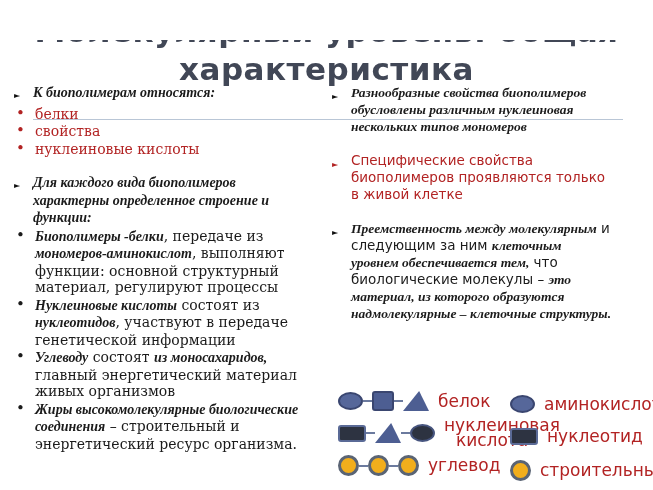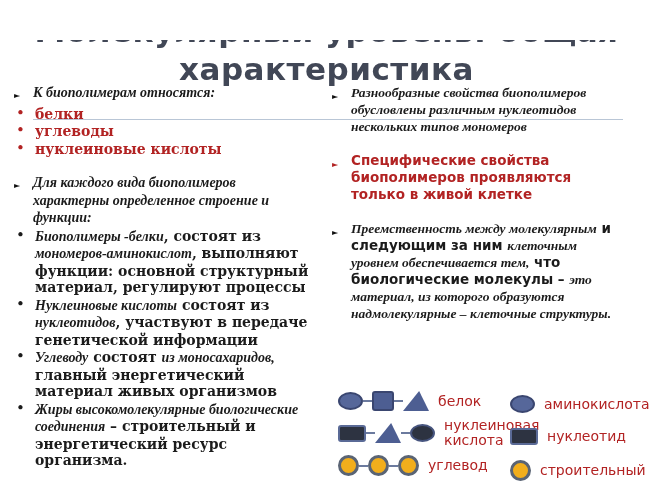--- a/index.html
+++ b/index.html
@@ -16,35 +16,35 @@
   .col-left{left:14px;width:296px;font-size:14px;line-height:16.5px;color:#1b1b1b;}
   .col-right{left:332px;width:280px;font-family:"DejaVu Sans", sans-serif;
              font-size:13.5px;line-height:17px;color:#1b1b1b;}
   .item{display:flex;margin:0 0 1px;}
   .gap{margin-top:16px;}
   .mk{flex:0 0 19px;}
   .lvl1 .mk{font-size:8px;padding-top:4px;color:#111;}
   .lvl2 .mk{font-size:15px;line-height:15px;padding-left:2px;}
   .txt{flex:1;}
   .bi{font-weight:bold;font-style:italic;font-family:Liberation Serif, serif;}
-  .rg{font-weight:bold;font-style:normal;}
+  .rg{font-weight:normal;font-style:normal;}
   .red{color:#b22323;}
   .red .mk{color:#b22323;}
   
   .legend{position:absolute;left:338px;top:348px;width:314px;height:106px;
           font-family:"DejaVu Sans", sans-serif;}
   .lg-group{position:absolute;top:0;}
   .lg-g1{left:0;}
   .lg-g2{left:172px;}
   .lg-row{display:flex;align-items:center;}
   .lg-g1 .lg-row{margin-bottom:7px;}
   .lg-g2 .lg-row{margin-bottom:15px;}
   .lg-g1 .lg-row:first-child{margin-top:3px;}
   .lg-g2 .lg-row:first-child{margin-top:7px;}
-  .lg-label{margin-left:9px;color:#b22323;font-size:14px;line-height:15px;}
+  .lg-label{margin-left:9px;color:#b22323;font-size:17px;line-height:15px;text-align:center;}
   .chain{display:flex;align-items:center;}
   .sh{display:inline-block;flex:0 0 auto;}
   .sh-ellipse-slate{width:21px;height:14px;border-radius:50%;background:#56679a;border:2px solid #3a4670;}
   .sh-square-slate{width:18px;height:16px;border-radius:3px;background:#4d5e92;border:2px solid #3a4670;}
   .sh-triangle-slate{width:26px;height:20px;background:#4d5e92;clip-path:polygon(62% 0,100% 100%,0 100%);}
   .sh-rect-dark{width:24px;height:13px;border-radius:3px;background:#2d3341;border:2px solid #5a6a96;}
   .sh-ellipse-dark{width:21px;height:14px;border-radius:50%;background:#2d3341;border:2px solid #47557f;}
   .sh-circle-yellow{width:15px;height:15px;border-radius:50%;background:#f2ae1c;border:3px solid #5a6474;}
   .link{width:9px;height:0;border-top:2px solid #6b7a9e;}
 </style>
@@ -65,51 +65,51 @@
       <div class="item lvl1">
         <span class="mk">►</span>
         <span class="txt"><span class="bi">К биополимерам относятся:</span></span>
       </div>
       <div class="item lvl2 red">
         <span class="mk">•</span>
         <span class="txt"><span class="rg">белки</span></span>
       </div>
       <div class="item lvl2 red">
         <span class="mk">•</span>
-        <span class="txt"><span class="rg">углеводы</span></span>
+        <span class="txt"><span class="rg">свойства</span></span>
       </div>
       <div class="item lvl2 red">
         <span class="mk">•</span>
         <span class="txt"><span class="rg">нуклеиновые кислоты</span></span>
       </div>
       <div class="item lvl1 gap">
         <span class="mk">►</span>
         <span class="txt"><span class="bi">Для каждого вида биополимеров характерны определенное строение и функции:</span></span>
       </div>
       <div class="item lvl2">
         <span class="mk">•</span>
-        <span class="txt"><span class="bi">Биополимеры -белки</span><span class="rg">, состоят из </span><span class="bi">мономеров-аминокислот</span><span class="rg">, выполняют функции: основной структурный материал, регулируют процессы</span></span>
+        <span class="txt"><span class="bi">Биополимеры -белки</span><span class="rg">, передаче из </span><span class="bi">мономеров-аминокислот</span><span class="rg">, выполняют функции: основной структурный материал, регулируют процессы</span></span>
       </div>
       <div class="item lvl2">
         <span class="mk">•</span>
         <span class="txt"><span class="bi">Нуклеиновые кислоты</span><span class="rg"> состоят из </span><span class="bi">нуклеотидов</span><span class="rg">, участвуют в передаче генетической информации</span></span>
       </div>
       <div class="item lvl2">
         <span class="mk">•</span>
         <span class="txt"><span class="bi">Углеводу</span><span class="rg"> состоят </span><span class="bi">из моносахаридов,</span><span class="rg"> главный энергетический материал живых организмов</span></span>
       </div>
       <div class="item lvl2">
         <span class="mk">•</span>
         <span class="txt"><span class="bi">Жиры высокомолекулярные биологические соединения</span><span class="rg"> – строительный и энергетический ресурс организма.</span></span>
       </div>
     </div>
   <div class="col col-right" id="col-right">
       <div class="item lvl1">
         <span class="mk">►</span>
-        <span class="txt"><span class="bi">Разнообразные свойства биополимеров обусловлены различным нуклеотидов нескольких типов мономеров</span></span>
+        <span class="txt"><span class="bi">Разнообразные свойства биополимеров обусловлены различным нуклеиновая нескольких типов мономеров</span></span>
       </div>
       <div class="item lvl1 red gap">
         <span class="mk">►</span>
         <span class="txt"><span class="rg">Специфические свойства биополимеров проявляются только в живой клетке</span></span>
       </div>
       <div class="item lvl1 gap">
         <span class="mk">►</span>
         <span class="txt"><span class="bi">Преемственность между молекулярным</span><span class="rg"> и следующим за ним </span><span class="bi">клеточным уровнем обеспечивается тем,</span><span class="rg"> что биологические молекулы – </span><span class="bi">это материал, из которого образуются надмолекулярные – клеточные структуры.</span></span>
       </div>
     </div>

